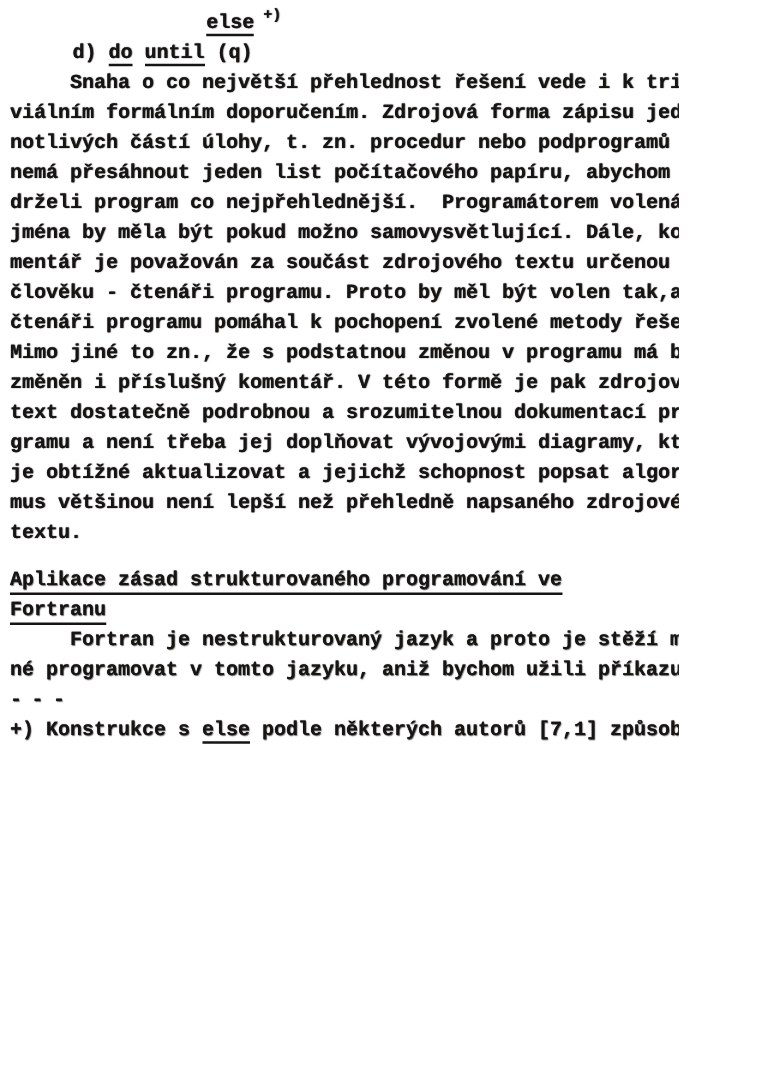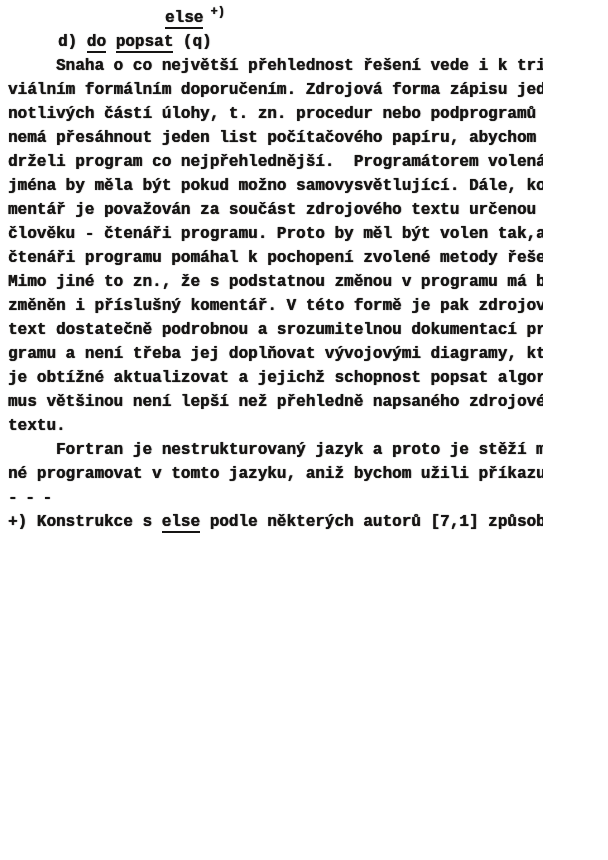--- a/index.html
+++ b/index.html
@@ -38,41 +38,42 @@
   .fn-sep { letter-spacing: -1px; }
 </style>
 </head>
 <body>
 
 <div class="page">
 
   <div class="line else-line"><span class="u-thick">else</span><sup> +)</sup></div>
 
 
-  <div class="line list-line"><span>d) </span><span class="u">do</span><span> </span><span class="u">popsat</span><span> (q)</span></div>
+  <div class="line list-line"><span>d) </span><span class="u">do</span><span> </span><span class="u">until</span><span> (q)</span></div>
 
 
   <div class="para">     Snaha o co největší přehlednost řešení vede i k tri-
 viálním formálním doporučením. Zdrojová forma zápisu jed-
 notlivých částí úlohy, t. zn. procedur nebo podprogramů .
 nemá přesáhnout jeden list počítačového papíru, abychom u-
 drželi program co nejpřehlednější.  Programátorem volená
 jména by měla být pokud možno samovysvětlující. Dále, ko -
 mentář je považován za součást zdrojového textu určenou
 člověku - čtenáři programu. Proto by měl být volen tak,aby
 čtenáři programu pomáhal k pochopení zvolené metody řešení.
 Mimo jiné to zn., že s podstatnou změnou v programu má být
 změněn i příslušný komentář. V této formě je pak zdrojový
 text dostatečně podrobnou a srozumitelnou dokumentací pro-
 gramu a není třeba jej doplňovat vývojovými diagramy, které
 je obtížné aktualizovat a jejichž schopnost popsat algorit-
 mus většinou není lepší než přehledně napsaného zdrojového
 textu.</div>
 
 
+  <div class="heading"><span class="u">Aplikace zásad strukturovaného programování ve Fortranu</span></div>
 
   <div class="para">     Fortran je nestrukturovaný jazyk a proto je stěží mož-
 né programovat v tomto jazyku, aniž bychom užili příkazu</div>
 
   <div class="fn-sep">- - -</div>
 
   <div class="line"><span>+) Konstrukce s </span><span class="u">else</span><span> podle některých autorů [7,1] způsobuje</span></div>
 
 
 </div>

